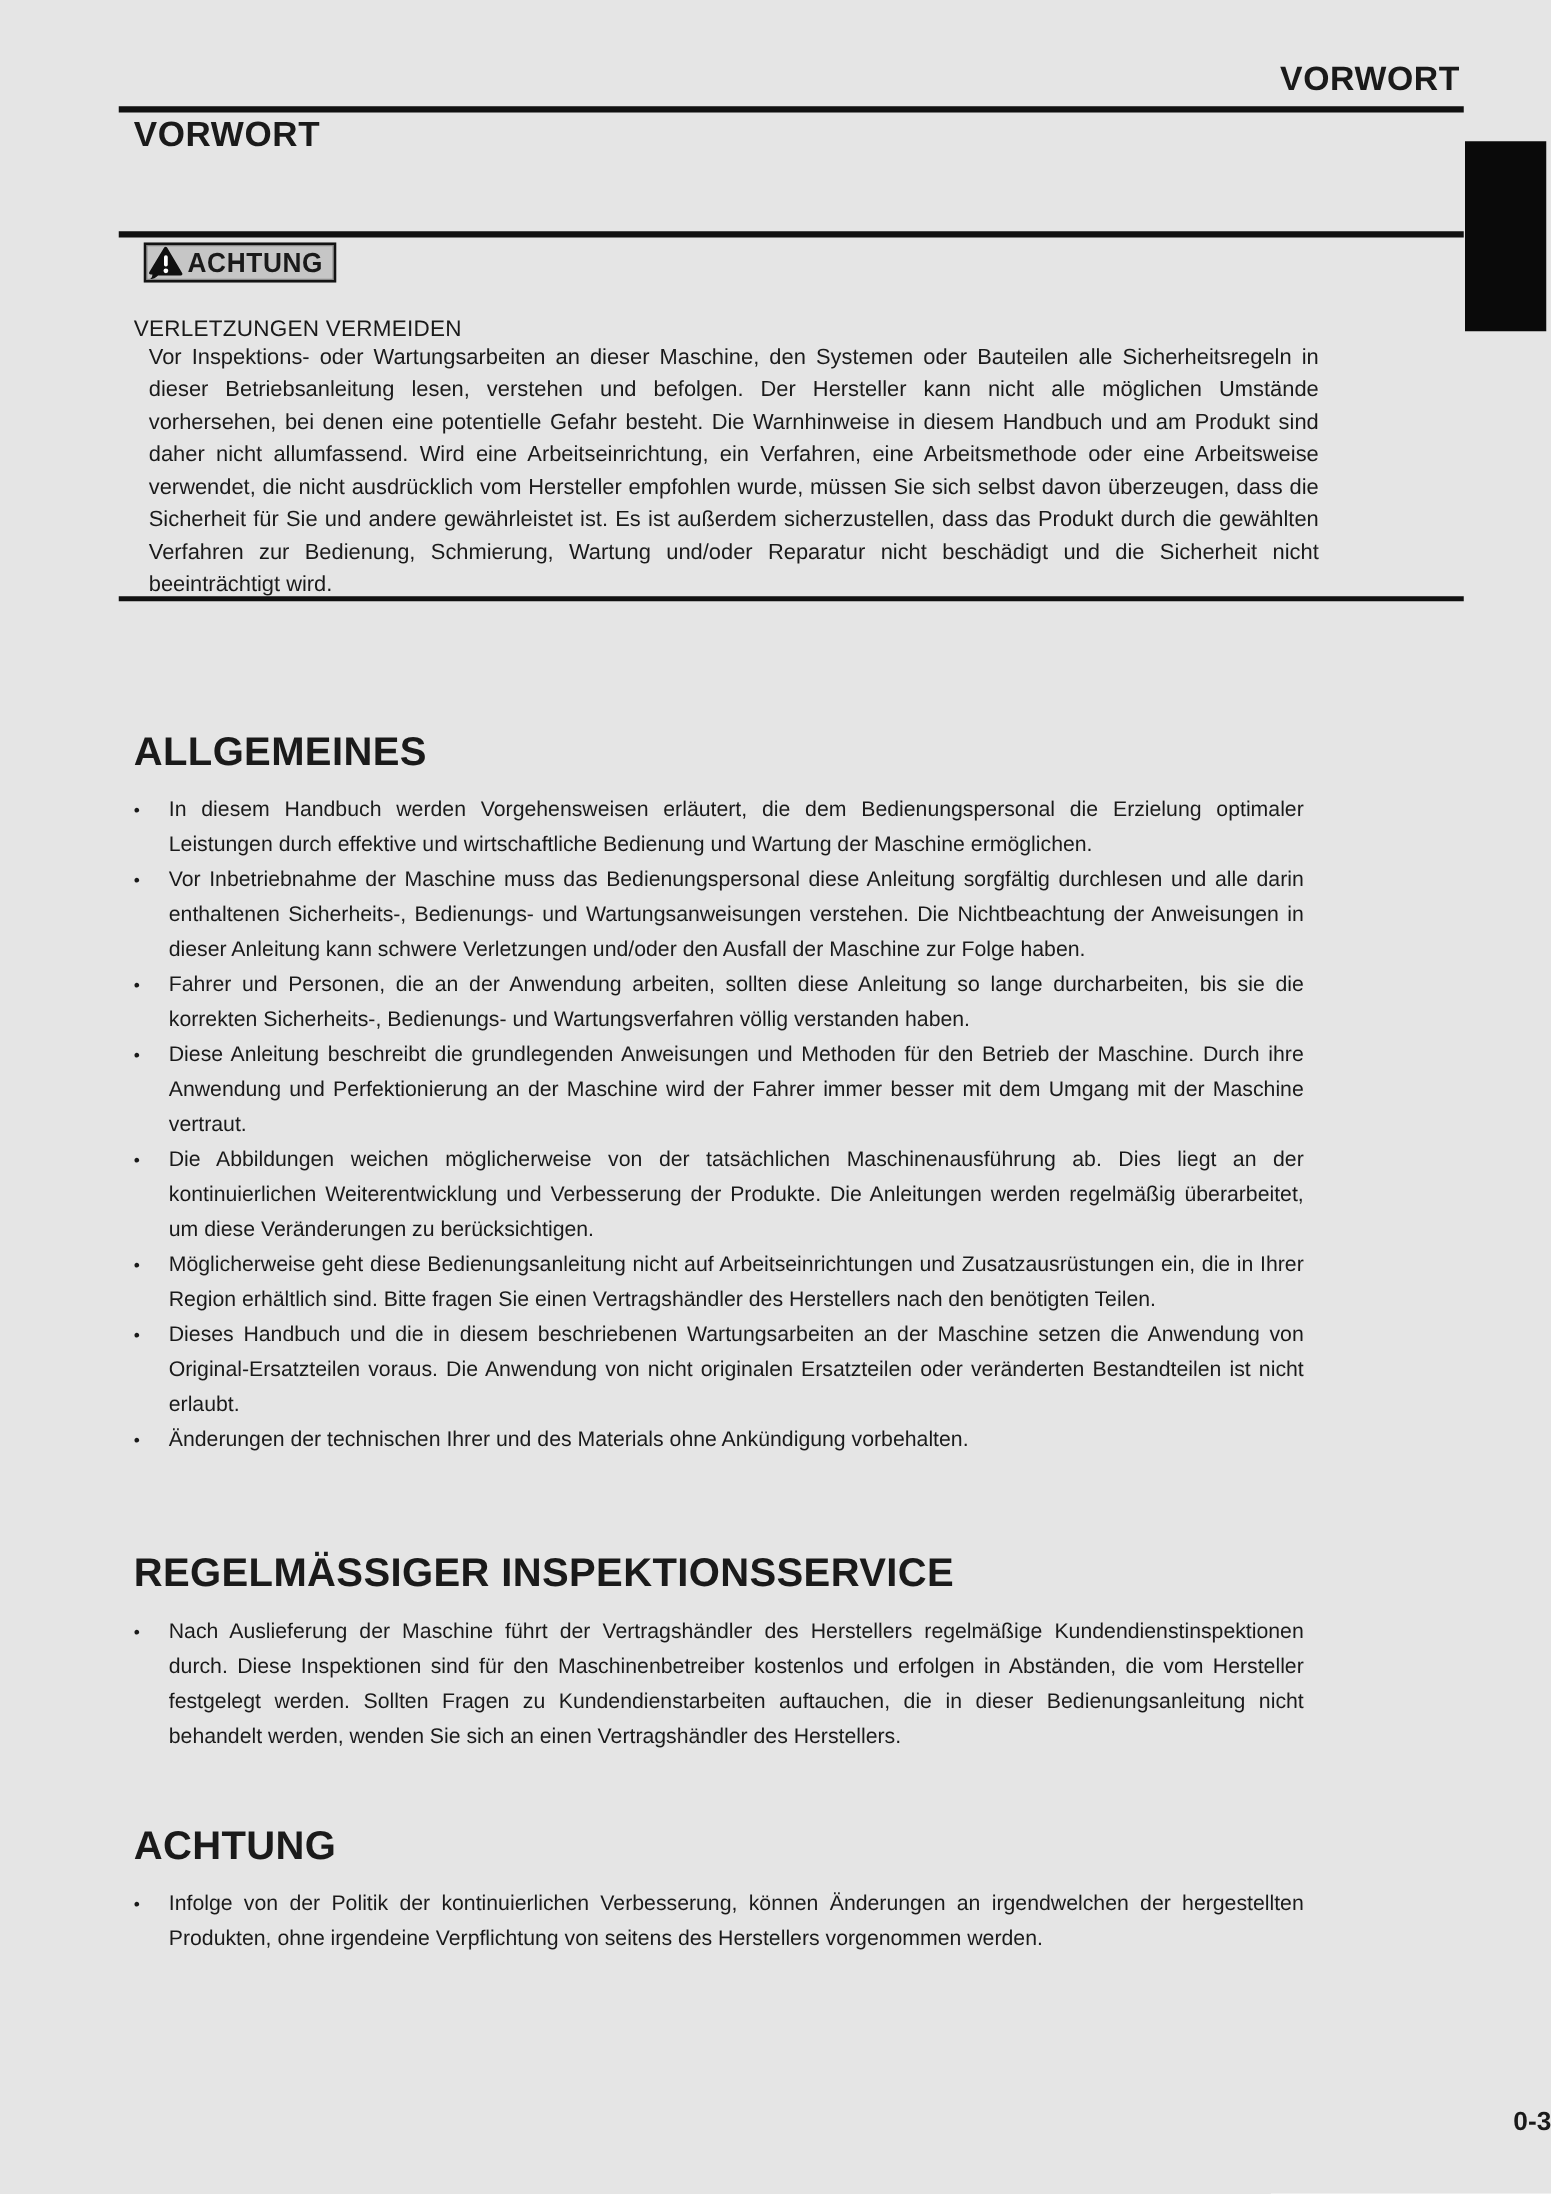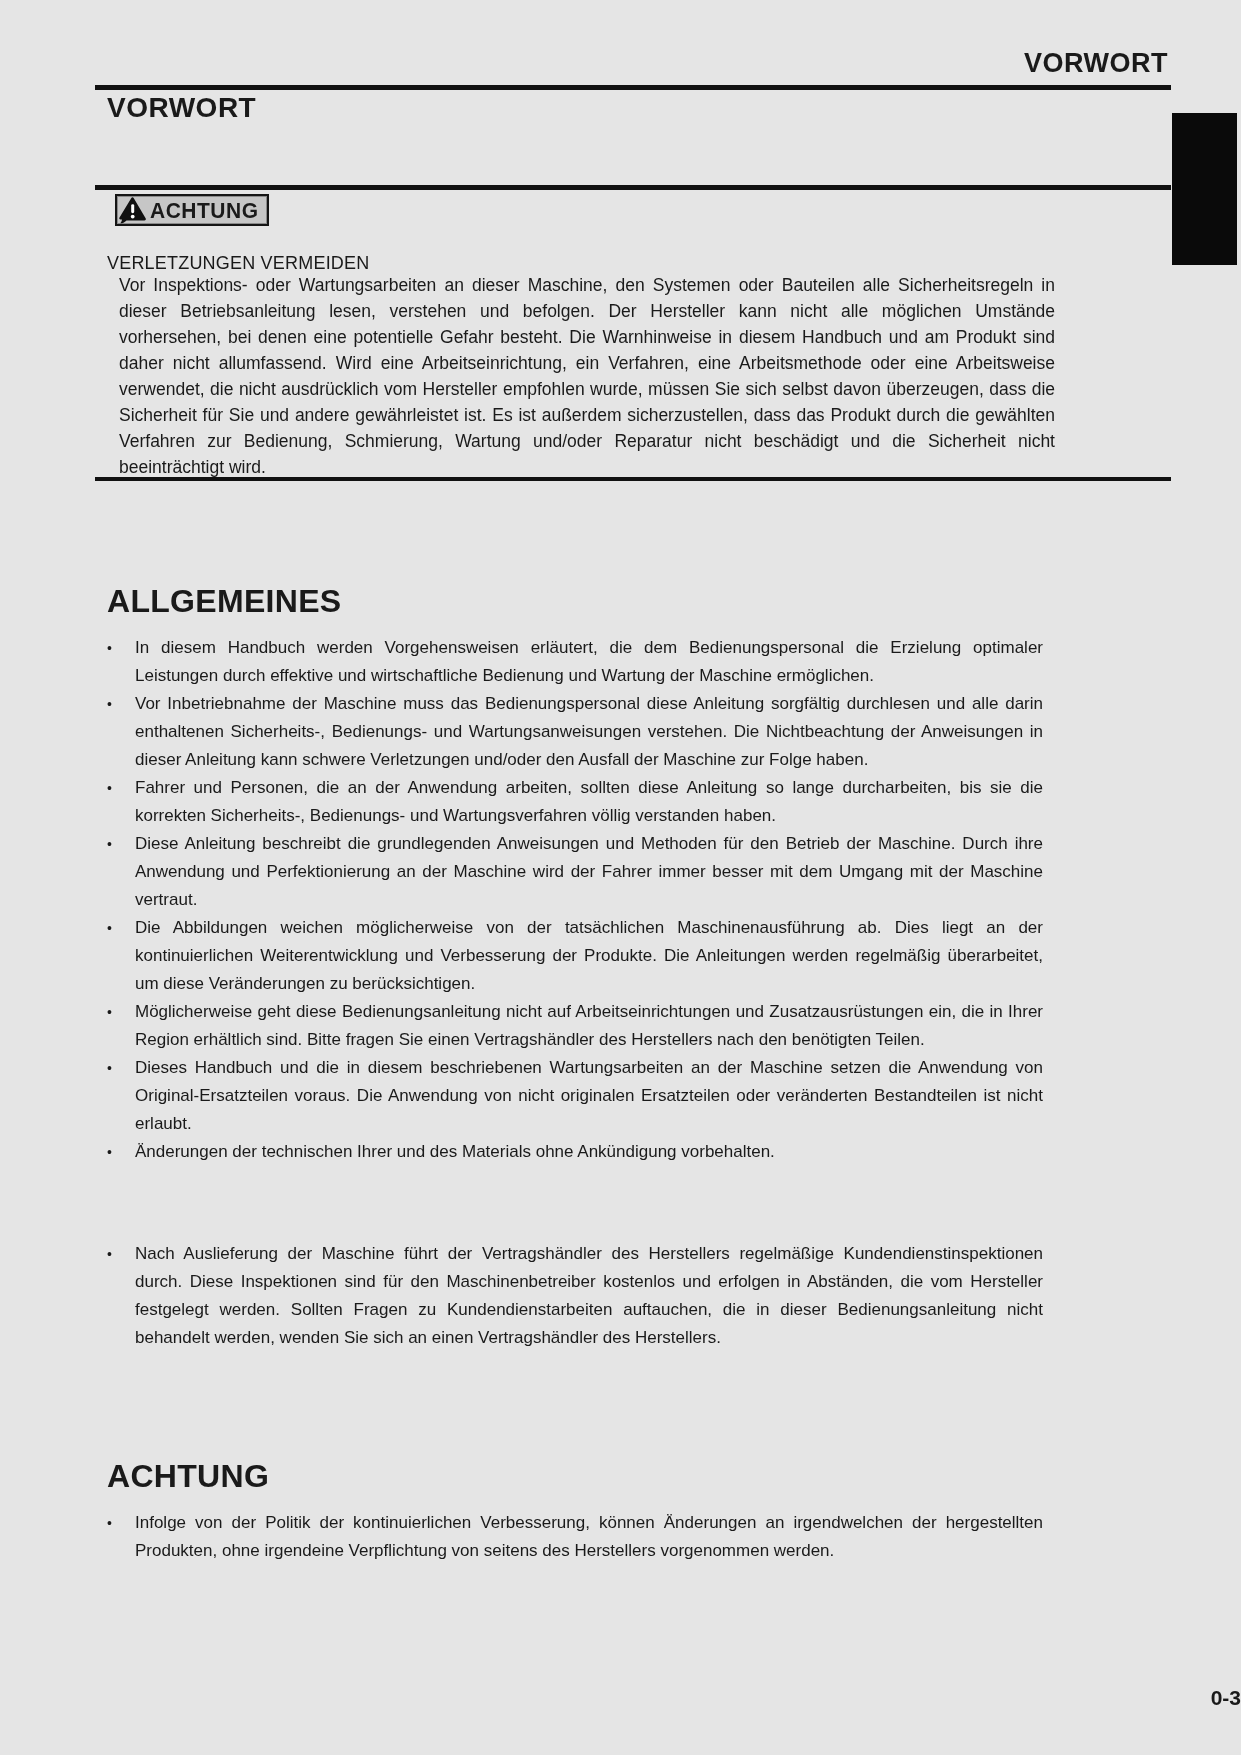--- a/index.html
+++ b/index.html
@@ -200,20 +200,21 @@
           <span class="t">Dieses Handbuch und die in diesem beschriebenen Wartungsarbeiten an der Maschine setzen die Anwendung von Original-Ersatzteilen voraus. Die Anwendung von nicht originalen Ersatzteilen oder veränderten Bestandteilen ist nicht erlaubt.</span>
         </li>
       <li>
           <span class="b">•</span>
           <span class="t">Änderungen der technischen Ihrer und des Materials ohne Ankündigung vorbehalten.</span>
         </li>
     </ul>
   </section>
 
   <section class="section sec-inspektion">
+    <h2>REGELMÄSSIGER INSPEKTIONSSERVICE</h2>
     <ul class="bullets">
       <li>
           <span class="b">•</span>
           <span class="t">Nach Auslieferung der Maschine führt der Vertragshändler des Herstellers regelmäßige Kundendienstinspektionen durch. Diese Inspektionen sind für den Maschinenbetreiber kostenlos und erfolgen in Abständen, die vom Hersteller festgelegt werden. Sollten Fragen zu Kundendienstarbeiten auftauchen, die in dieser Bedienungsanleitung nicht behandelt werden, wenden Sie sich an einen Vertragshändler des Herstellers.</span>
         </li>
     </ul>
   </section>
 
   <section class="section sec-hinweis">
     <h2>ACHTUNG</h2>

